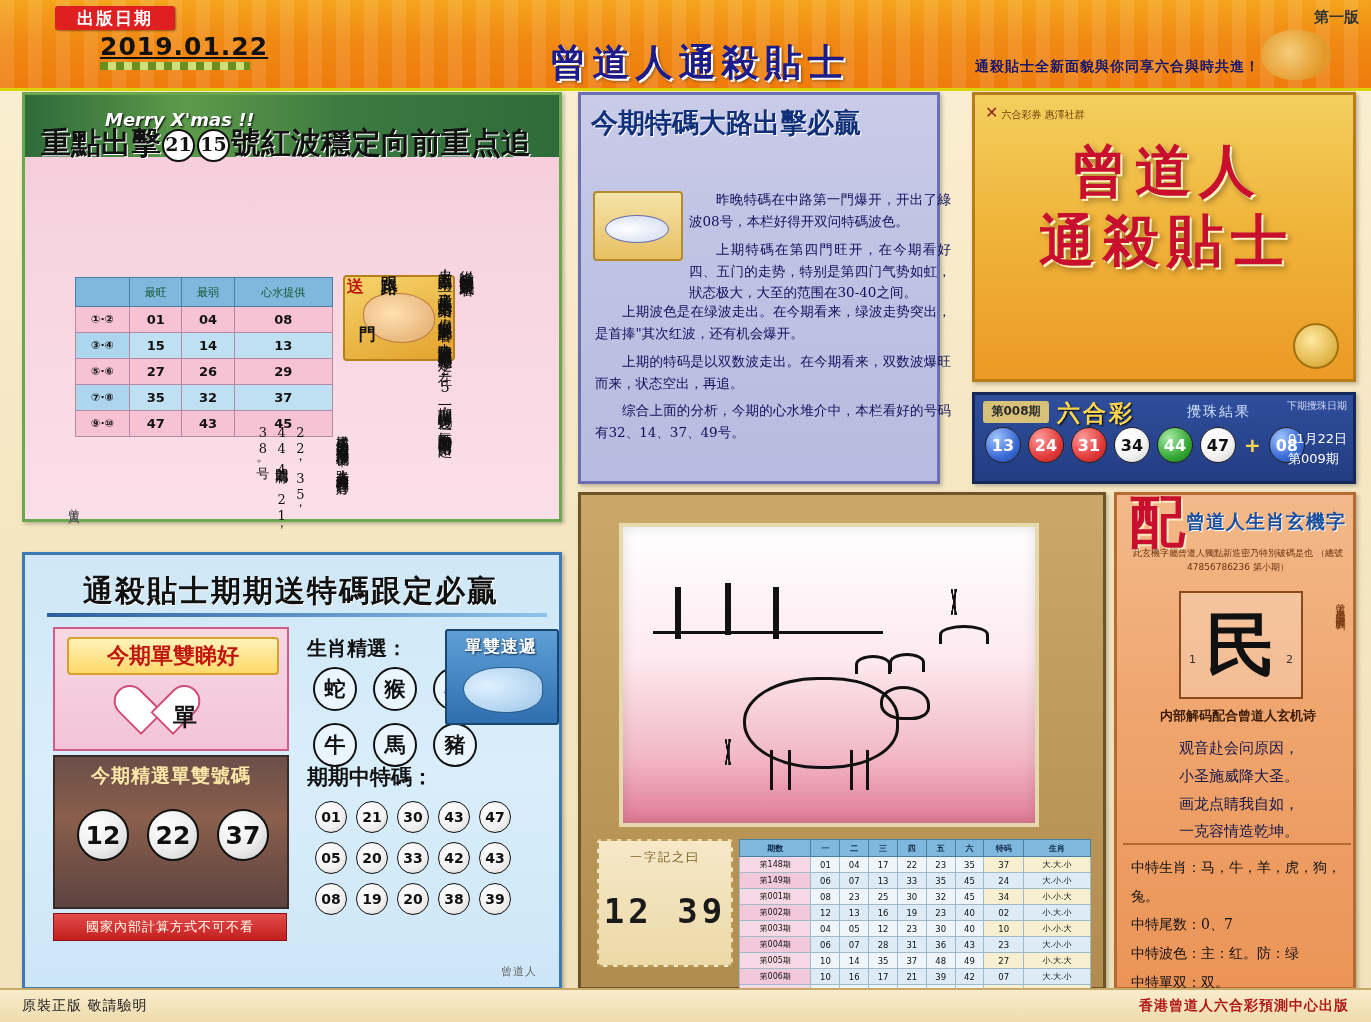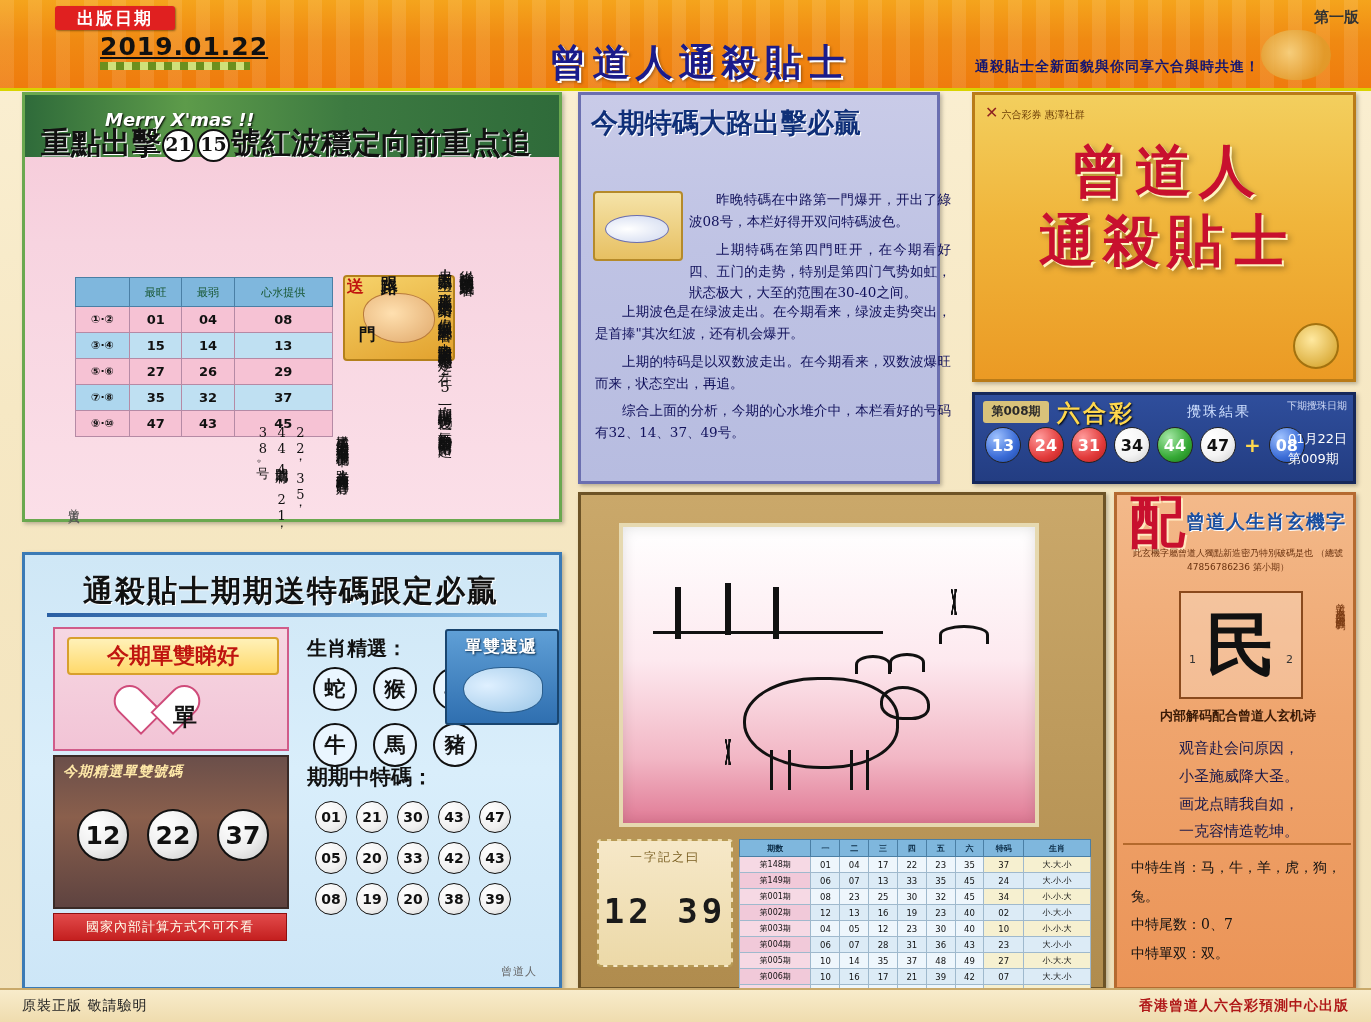--- a/index.html
+++ b/index.html
@@ -164,22 +164,22 @@
   .heart-word{
     position:absolute;left:118px;top:72px;font-size:24px;font-weight:bold;color:#111;
     font-family:"DejaVu Serif","Liberation Serif",serif;
   }
   .dark-box{
     position:absolute;left:28px;top:200px;width:232px;height:150px;
     background:linear-gradient(180deg,#6b4f4a,#8a5f4c 40%,#5e4340);
     border:2px solid #3a2a26;
   }
   .dark-box .title{
-    position:absolute;left:8px;top:6px;width:216px;
-    color:#ffe9a8;font-size:14px;font-weight:bold;letter-spacing:1px;font-style:italic;
+    position:absolute;left:8px;top:6px;width:216px;text-align:center;
+    color:#ffe9a8;font-size:19px;font-weight:bold;letter-spacing:1px;
   }
   .ball{
     width:48px;height:48px;border-radius:50%;background:radial-gradient(circle at 32% 28%,#ffffff,#ededed 55%,#c9c9c9);
     border:2px solid #111;display:flex;align-items:center;justify-content:center;
     font-size:25px;font-weight:bold;color:#111;
   }
   .dark-balls{
     position:absolute;left:22px;top:52px;display:flex;gap:18px;
   }
   .red-note{
@@ -846,20 +846,21 @@
     <div class="rb-poem">
       <div>观音赴会问原因，</div>
       <div>小圣施威降大圣。</div>
       <div>画龙点睛我自如，</div>
       <div>一克容情造乾坤。</div>
     </div>
     <div class="rb-divider"></div>
     <div class="rb-list">
       <div>中特生肖：马，牛，羊，虎，狗，兔。</div>
       <div>中特尾数：0、7</div>
+      <div>中特波色：主：红。防：绿</div>
       <div>中特單双：双。</div>
     </div>
     <div class="side-vert">曾道人玄機字內部解碼</div>
   </div>
 
   <div class="footer">
     <div class="left">原裝正版  敬請驗明</div>
     <div class="right">香港曾道人六合彩預測中心出版</div>
   </div>
 

